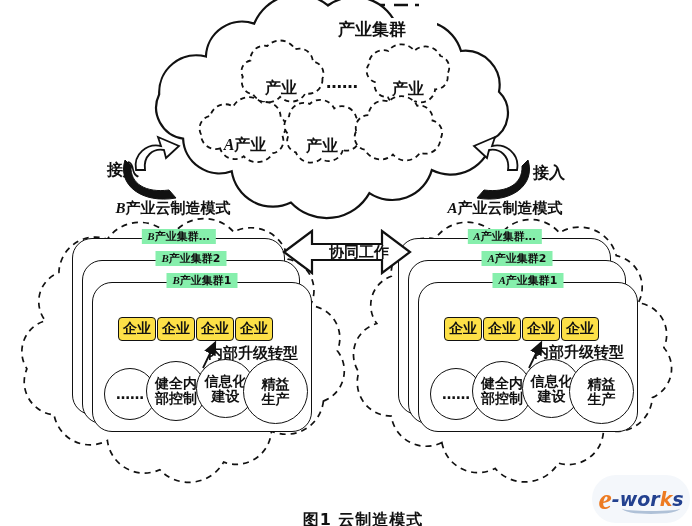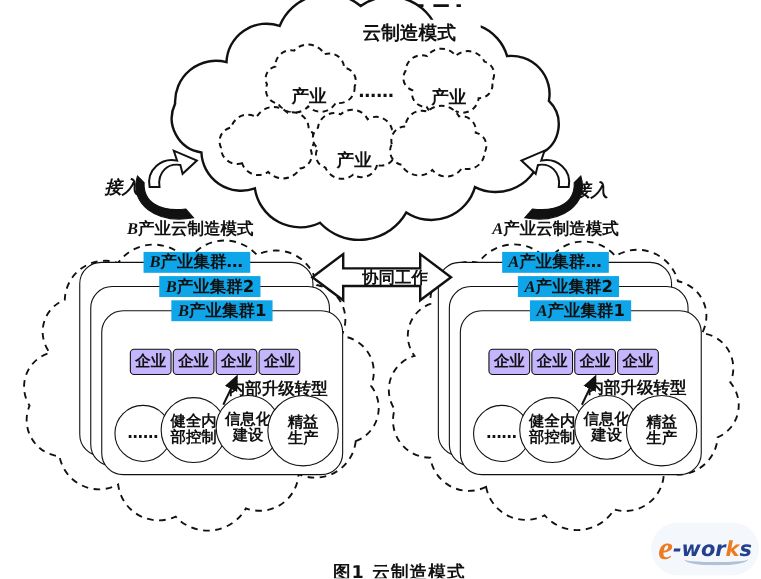--- a/index.html
+++ b/index.html
@@ -1,28 +1,28 @@
 <!DOCTYPE html>
 <html><head>
 <meta charset="utf-8">
 <style>
   html,body{margin:0;padding:0;background:#fff;}
   .stage{position:relative;width:692px;height:526px;background:#fff;overflow:hidden;
          font-family:"DejaVu Sans","Liberation Sans",sans-serif;color:#111;}
   svg.layer{position:absolute;left:0;top:0;pointer-events:none;}
-  .lbl{position:absolute;font-weight:bold;text-align:left;line-height:1.1;font-style:italic;}
+  .lbl{position:absolute;font-weight:bold;text-align:right;line-height:1.1;}
   .ital{font-family:"Liberation Serif","DejaVu Serif",serif;font-style:italic;font-weight:bold;}
   
   .card{position:absolute;background:#fff;border:1.6px solid #111;border-radius:20px;}
   .card .tag{position:absolute;top:-10px;left:50%;transform:translateX(-50%);
-             background:#0ea5e9;padding:0 6px;white-space:nowrap;
-             font-size:15px;font-weight:bold;}
+             background:#86efac;padding:0 6px;white-space:nowrap;
+             font-size:11px;font-weight:bold;}
   
   .ent{position:absolute;width:36px;height:22px;border:1.6px solid #111;border-radius:4px;
-       background:#c4b5fd;display:flex;align-items:center;justify-content:center;
+       background:#fde047;display:flex;align-items:center;justify-content:center;
        font-size:14px;font-weight:bold;}
   
   .circ{position:absolute;border:1.7px solid #111;border-radius:50%;background:#fff;
         display:flex;align-items:center;justify-content:center;text-align:center;
         font-size:14px;font-weight:bold;white-space:pre-line;line-height:1.05;}
   
   .cloudlbl{position:absolute;font-size:16px;font-weight:bold;text-align:center;margin-top:16px;}
   .title-top{position:absolute;font-size:17px;font-weight:bold;background:#fff;
              padding:0 3px;text-align:center;}
   .cluster-title{position:absolute;font-size:15px;font-weight:bold;text-align:center;width:180px;}
@@ -64,26 +64,27 @@
                C153,148 143,156 145,170 Z" fill="#fff" stroke="#111" stroke-width="1.8"></path>
     </g>
 
     <g transform="translate(653,0) scale(-1,1)">
       <path d="M125,160 C117,185 142,204 176,198 L169,190 C146,193 130,184 131,166 Z" fill="#111" stroke="#111" stroke-width="1"></path>
       <path d="M136,170 C133,154 147,143 161,146 L158,137 L179,146 L166,158 L164,150
                C153,148 143,156 145,170 Z" fill="#fff" stroke="#111" stroke-width="1.8"></path>
     </g>
   </svg>
 
-  <div class="title-top" style="left:307px;top:18px;width:124px;">云制造模式</div>
+  <div class="title-top" style="left:307px;top:18px;width:124px;">产业集群</div>
 
   <div class="cloudlbl" style="left:246px;top:62px;width:70px;">产业</div>
   <div class="cloudlbl" style="left:314px;top:57px;width:56px;">……</div>
   <div class="cloudlbl" style="left:373px;top:63px;width:70px;">产业</div>
 
+  <div class="cloudlbl" style="left:208px;top:119px;width:74px;"><span class="ital">A</span><span>产业</span></div>
   <div class="cloudlbl" style="left:287px;top:120px;width:70px;">产业</div>
 
   <div class="lbl" style="left:95px;top:161px;width:44px;font-size:16px;">接入</div>
   <div class="lbl" style="left:521px;top:164px;width:44px;font-size:16px;">接入</div>
 
   <div class="cluster-title" style="left:83px;top:199px;"><span class="ital">B</span><span>产业云制造模式</span></div>
   <div class="cluster-title" style="left:415px;top:199px;"><span class="ital">A</span><span>产业云制造模式</span></div>
 
   <div class="card" style="left:72px;top:238px;width:211px;height:175px;">
     <span class="tag"><span class="ital">B</span><span>产业集群…</span></span>

